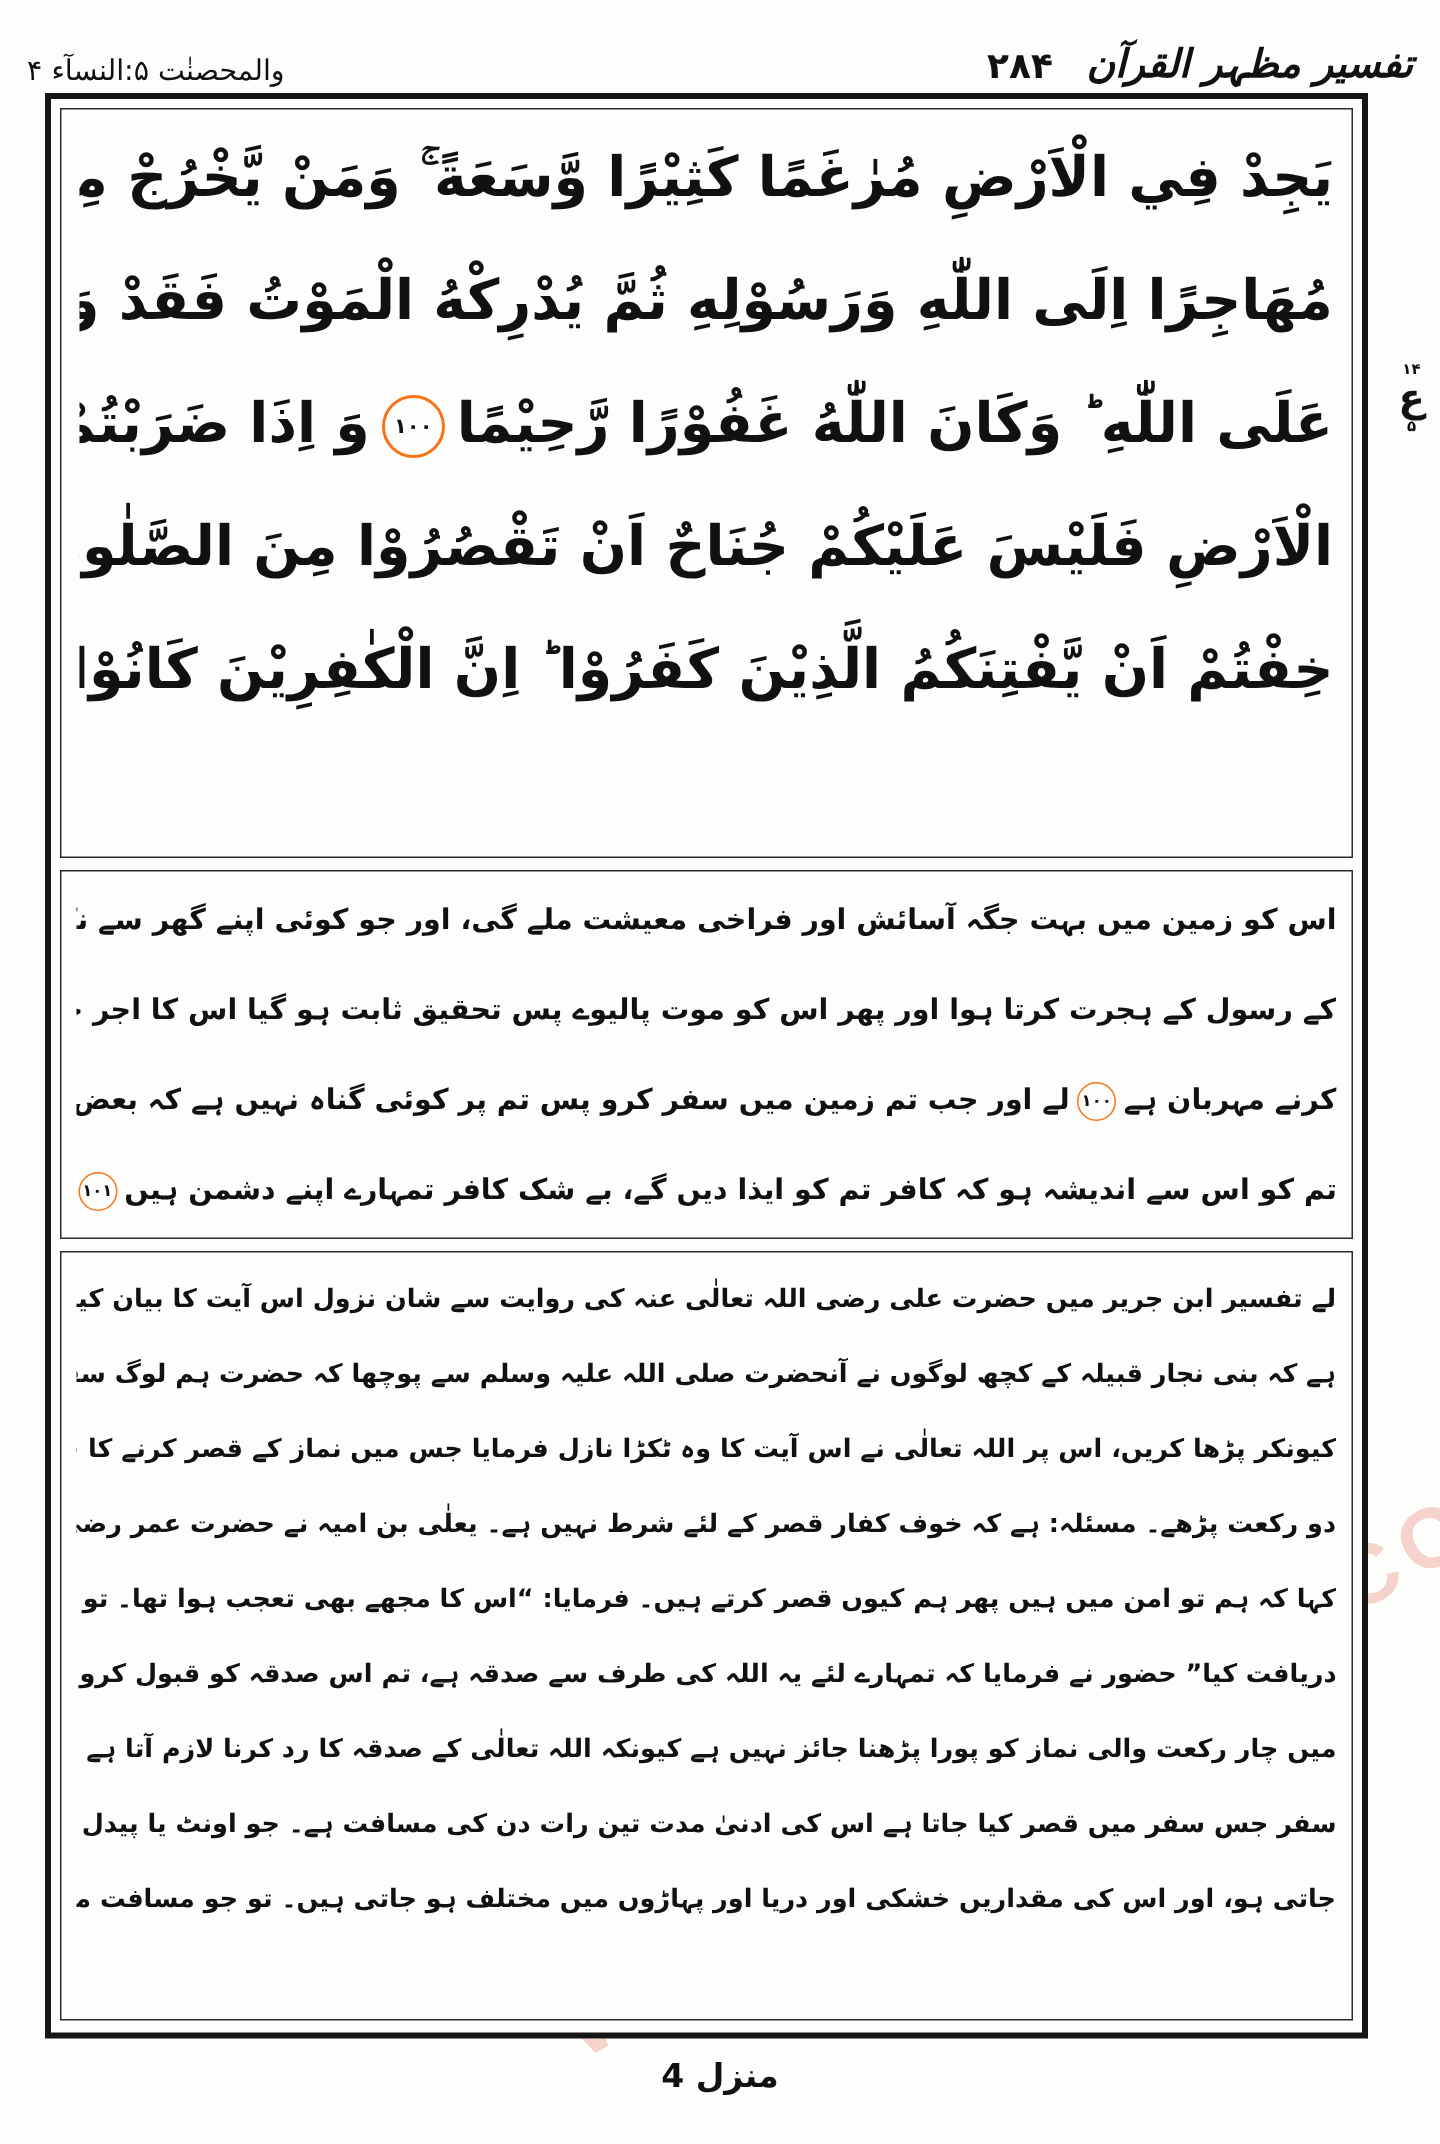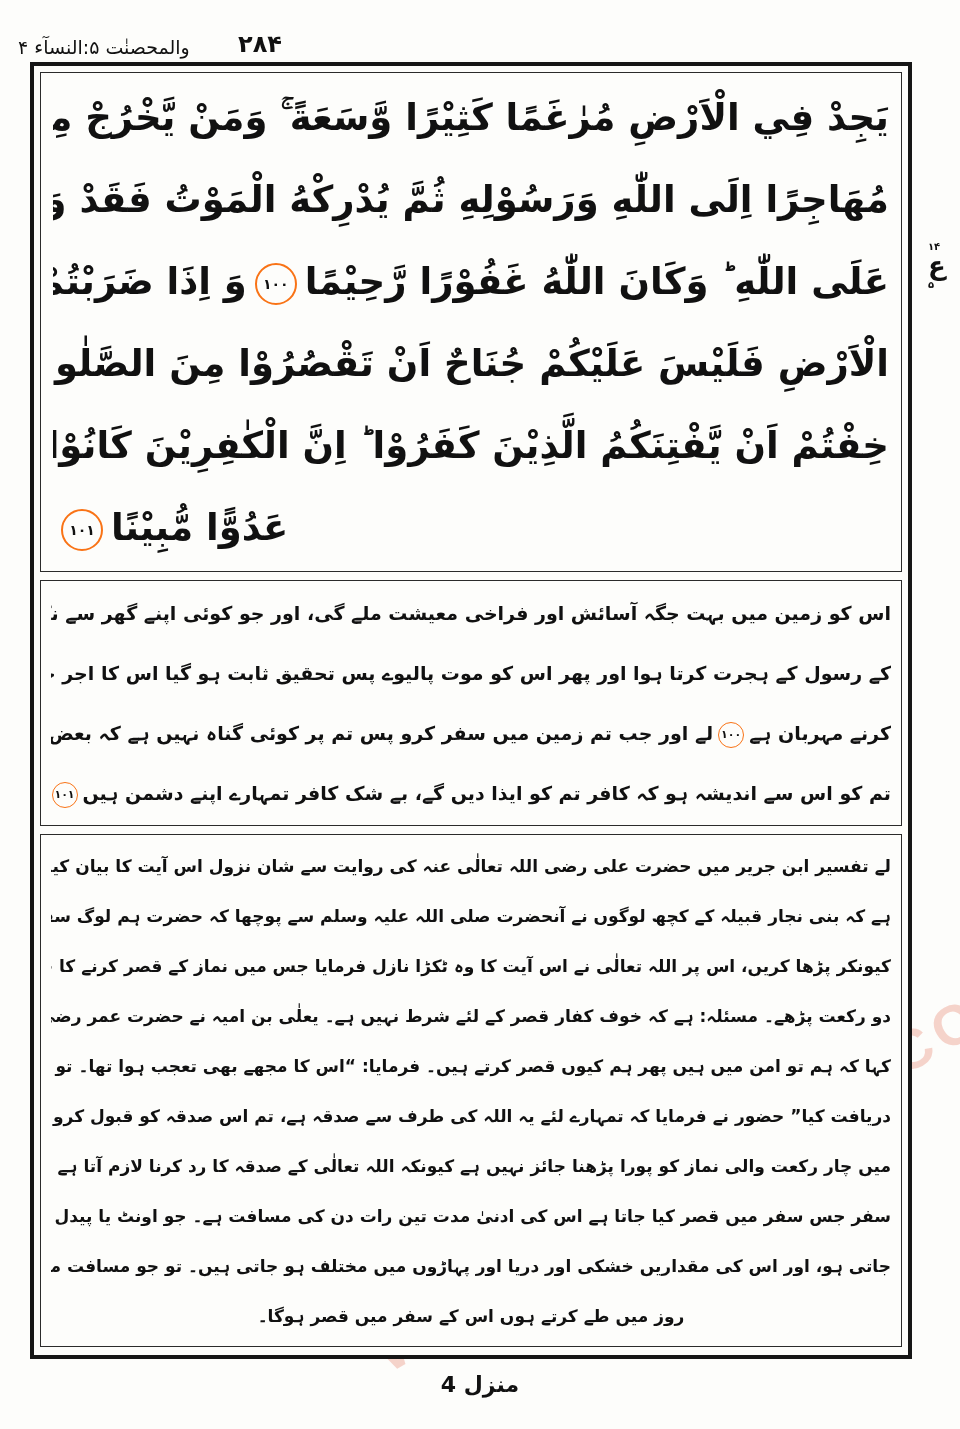--- a/index.html
+++ b/index.html
@@ -7,21 +7,21 @@
     width:960px;height:1429px;position:relative;overflow:hidden;
     background:#fdfdfb;color:#111;
     font-family:"DejaVu Sans","Liberation Sans",sans-serif;
   }
   
   .header{
     position:absolute;top:10px;left:18px;right:18px;height:48px;
     display:flex;align-items:flex-end;justify-content:space-between;
   }
   .header .h-left{font-size:19px;font-weight:normal;width:220px;text-align:left;}
-  .header .h-center{font-size:24px;font-weight:bold;flex:1;text-align:left;margin-top:28px;}
+  .header .h-center{font-size:24px;font-weight:bold;flex:1;text-align:right;margin-top:28px;}
   .header .h-right{font-size:26px;font-weight:bold;width:240px;text-align:right;font-style:italic;}
   
   .frame{
     position:absolute;left:30px;top:62px;width:882px;height:1297px;
     border:4px solid #161616;background:#fdfdfb;
     padding:6px;box-sizing:border-box;z-index:2;
   }
   .inner-box{
     border:1px solid #2b2b2b;box-sizing:border-box;background:transparent;
     overflow:hidden;direction:rtl;
@@ -45,21 +45,21 @@
   .verse-circle{
     display:inline-flex;align-items:center;justify-content:center;
     border:2px solid #f97316;border-radius:50%;
     vertical-align:middle;margin:0 8px;
   }
   .quran-box .verse-circle{width:38px;height:38px;font-size:14px;font-weight:bold;}
   .trans-box .verse-circle{width:24px;height:24px;font-size:11px;border-width:1.5px;margin:0 5px;}
   
   .ruku-marker{
     position:absolute;right:6px;top:242px;width:26px;z-index:3;
-    display:flex;flex-direction:column;line-height:1;
+    display:flex;flex-direction:column;align-items:center;line-height:1;
   }
   .ruku-marker .small{font-size:10px;font-weight:bold;}
   .ruku-marker .ain{font-size:26px;font-weight:bold;margin:1px 0;}
   
   .footer{
     position:absolute;left:0;right:0;top:1372px;text-align:center;
     font-size:22px;font-weight:bold;z-index:2;
   }
   
   .watermark{
@@ -76,48 +76,47 @@
 </head>
 <body>
 
 <div class="watermark wm1">WWW.ALMAZHAR.COM</div>
 <div class="watermark wm2">WWW.ALMAZHAR.COM</div>
 <div class="watermark wm3">WWW.ALMAZHAR.COM</div>
 
 <div class="header">
   <div class="h-left" dir="rtl">والمحصنٰت ۵:النسآء ۴</div>
   <div class="h-center">۲۸۴</div>
+  <div class="h-right" dir="rtl">تفسیر مظہر القرآن</div>
 </div>
 
 <div class="frame">
   <div class="inner-box quran-box">
       <div class="line"><span>يَجِدْ فِي الْاَرْضِ مُرٰغَمًا كَثِيْرًا وَّسَعَةً ۚ وَمَنْ يَّخْرُجْ مِنْ بَيْتِهِ</span></div>
       <div class="line"><span>مُهَاجِرًا اِلَى اللّٰهِ وَرَسُوْلِهِ ثُمَّ يُدْرِكْهُ الْمَوْتُ فَقَدْ وَقَعَ اَجْرُهُ</span></div>
       <div class="line"><span>عَلَى اللّٰهِ ؕ وَكَانَ اللّٰهُ غَفُوْرًا رَّحِيْمًا</span><span class="verse-circle">۱۰۰</span><span>وَ اِذَا ضَرَبْتُمْ فِي</span></div>
       <div class="line"><span>الْاَرْضِ فَلَيْسَ عَلَيْكُمْ جُنَاحٌ اَنْ تَقْصُرُوْا مِنَ الصَّلٰوةِ ۖ اِنْ</span></div>
       <div class="line"><span>خِفْتُمْ اَنْ يَّفْتِنَكُمُ الَّذِيْنَ كَفَرُوْا ؕ اِنَّ الْكٰفِرِيْنَ كَانُوْا لَكُمْ</span></div>
-      <div class="line left"><span>عَدُوًّا مُّبِيْنًا</span><span class="verse-circle">۱۰۱</span></div>
     </div>
   <div class="inner-box trans-box">
       <div class="line"><span>اس کو زمین میں بہت جگہ آسائش اور فراخی معیشت ملے گی، اور جو کوئی اپنے گھر سے نکلا طرف خدا کے اور اس</span></div>
       <div class="line"><span>کے رسول کے ہجرت کرتا ہوا اور پھر اس کو موت پالیوے پس تحقیق ثابت ہو گیا اس کا اجر خدا پر، اور خدا بخشنے</span></div>
       <div class="line"><span>کرنے مہربان ہے</span><span class="verse-circle">۱۰۰</span><span>لے اور جب تم زمین میں سفر کرو پس تم پر کوئی گناہ نہیں ہے کہ بعض نمازیں قصر سے پڑھو، اگر</span></div>
       <div class="line center"><span>تم کو اس سے اندیشہ ہو کہ کافر تم کو ایذا دیں گے، بے شک کافر تمہارے اپنے دشمن ہیں</span><span class="verse-circle">۱۰۱</span></div>
     </div>
   <div class="inner-box tafsir-box">
       <div class="line"><span>لے تفسیر ابن جریر میں حضرت علی رضی اللہ تعالٰی عنہ کی روایت سے شان نزول اس آیت کا بیان کیا گیا ہے۔ جس کا حاصل یہ</span></div>
       <div class="line"><span>ہے کہ بنی نجار قبیلہ کے کچھ لوگوں نے آنحضرت صلی اللہ علیہ وسلم سے پوچھا کہ حضرت ہم لوگ سفر کرتے رہتے ہیں۔ سفر میں ہم نماز</span></div>
       <div class="line"><span>کیونکر پڑھا کریں، اس پر اللہ تعالٰی نے اس آیت کا وہ ٹکڑا نازل فرمایا جس میں نماز کے قصر کرنے کا حکم ہے یعنی چار رکعت والی</span></div>
       <div class="line"><span>دو رکعت پڑھے۔ مسئلہ: ہے کہ خوف کفار قصر کے لئے شرط نہیں ہے۔ یعلٰی بن امیہ نے حضرت عمر رضی اللہ تعالٰی عنہ سے</span></div>
       <div class="line"><span>کہا کہ ہم تو امن میں ہیں پھر ہم کیوں قصر کرتے ہیں۔ فرمایا: “اس کا مجھے بھی تعجب ہوا تھا۔ تو میں نے آنحضرت صلی اللہ علیہ وسلم سے</span></div>
       <div class="line"><span>دریافت کیا” حضور نے فرمایا کہ تمہارے لئے یہ اللہ کی طرف سے صدقہ ہے، تم اس صدقہ کو قبول کرو۔ مسئلہ: ہے کہ سفر</span></div>
       <div class="line"><span>میں چار رکعت والی نماز کو پورا پڑھنا جائز نہیں ہے کیونکہ اللہ تعالٰی کے صدقہ کا رد کرنا لازم آتا ہے لہٰذا قصر ضروری ہے۔ مدت</span></div>
       <div class="line"><span>سفر جس سفر میں قصر کیا جاتا ہے اس کی ادنیٰ مدت تین رات دن کی مسافت ہے۔ جو اونٹ یا پیدل کی متوسط رفتار سے طے کی</span></div>
       <div class="line"><span>جاتی ہو، اور اس کی مقداریں خشکی اور دریا اور پہاڑوں میں مختلف ہو جاتی ہیں۔ تو جو مسافت متوسط رفتار سے چلنے والے تین</span></div>
-      <div class="line center"><span>روز میں طے کرتے ہوں اس کے سفر میں قصر ہوگا۔</span></div>
     </div>
 </div>
 
 <div class="ruku-marker">
   <span class="small">۱۴</span>
   <span class="ain">ع</span>
   <span class="small">۵</span>
 </div>
 
 <div class="footer" dir="rtl">منزل 4</div>

